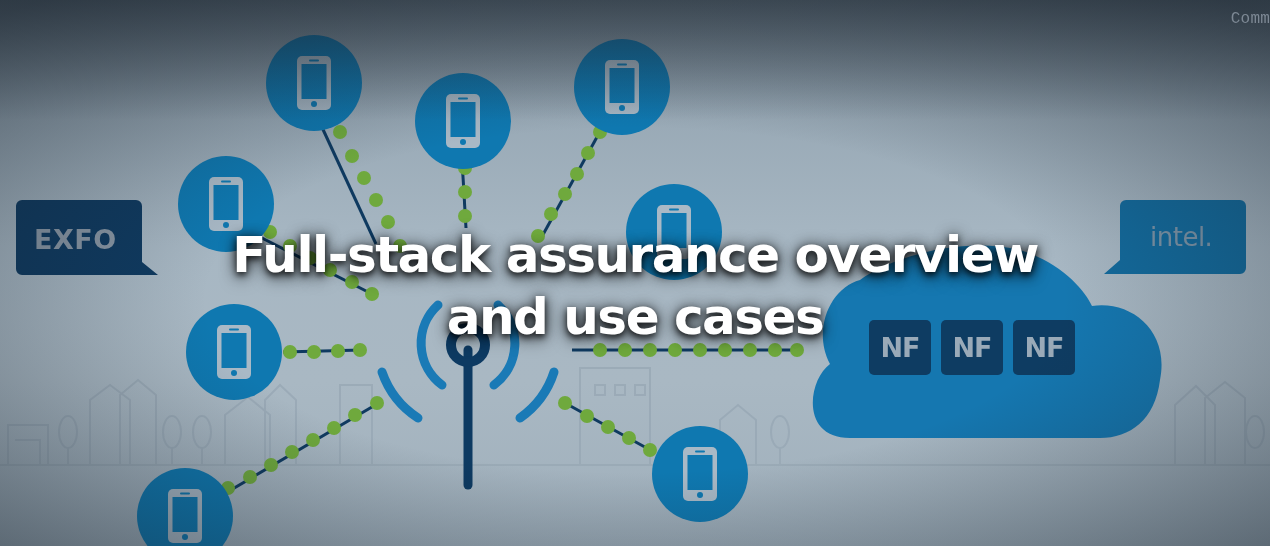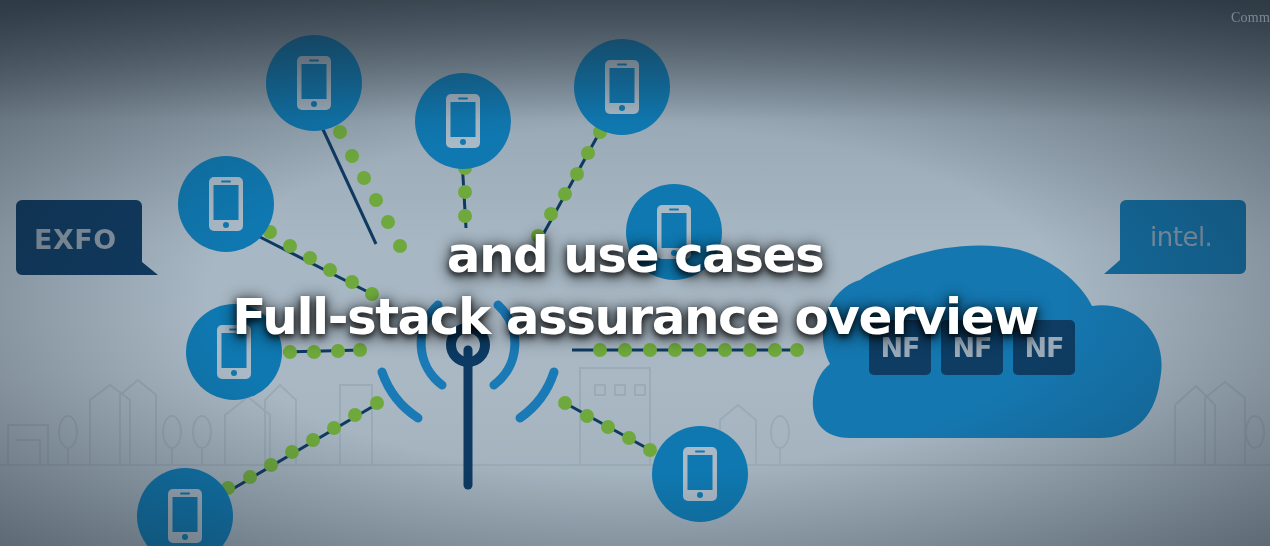--- a/index.html
+++ b/index.html
@@ -10,22 +10,22 @@
     font-family:"Liberation Sans", sans-serif;
   }
   .vignette {
     position:absolute; inset:0; pointer-events:none;
     background:
       radial-gradient(ellipse 75% 70% at 50% 55%, rgba(0,0,0,0) 45%, rgba(20,30,40,0.55) 100%),
       linear-gradient(180deg, rgba(30,40,50,0.55) 0%, rgba(30,40,50,0) 22%);
   }
   svg.scene { position:absolute; left:0; top:0; }
   .corner-text {
-    position:absolute; right:0; top:10px; color:#7d8894; font-size:14px;
-    font-family:Liberation Serif, serif; letter-spacing:0.2px;
+    position:absolute; right:0; top:10px; color:#7d8894; font-size:16px;
+    font-family:Liberation Mono, monospace; letter-spacing:0.2px;
   }
   .title {
     position:absolute; left:0; right:0; top:224px; text-align:center;
     color:#ffffff; font-family:"DejaVu Sans", sans-serif; font-weight:bold;
     font-size:50px; line-height:62px; letter-spacing:-1.5px;
     text-shadow: 0 3px 6px rgba(0,0,0,0.75), 0 0 14px rgba(0,0,0,0.55), 0 6px 16px rgba(0,0,0,0.5);
   }
   .title span { display:block; }
   .logo-text {
     position:absolute; font-family:"DejaVu Sans", sans-serif; font-weight:bold;
@@ -194,16 +194,16 @@
 
   <div class="nf" style="left:869px;">NF</div>
   <div class="nf" style="left:941px;">NF</div>
   <div class="nf" style="left:1013px;">NF</div>
 
   <div class="vignette"></div>
 
   <div class="corner-text">Comm</div>
 
   <div class="title">
+    <span>Full-stack assurance overview</span>
     <span>and use cases</span>
-    <span>Full-stack assurance overview</span>
   </div>
 </div>
 
 </body></html>

